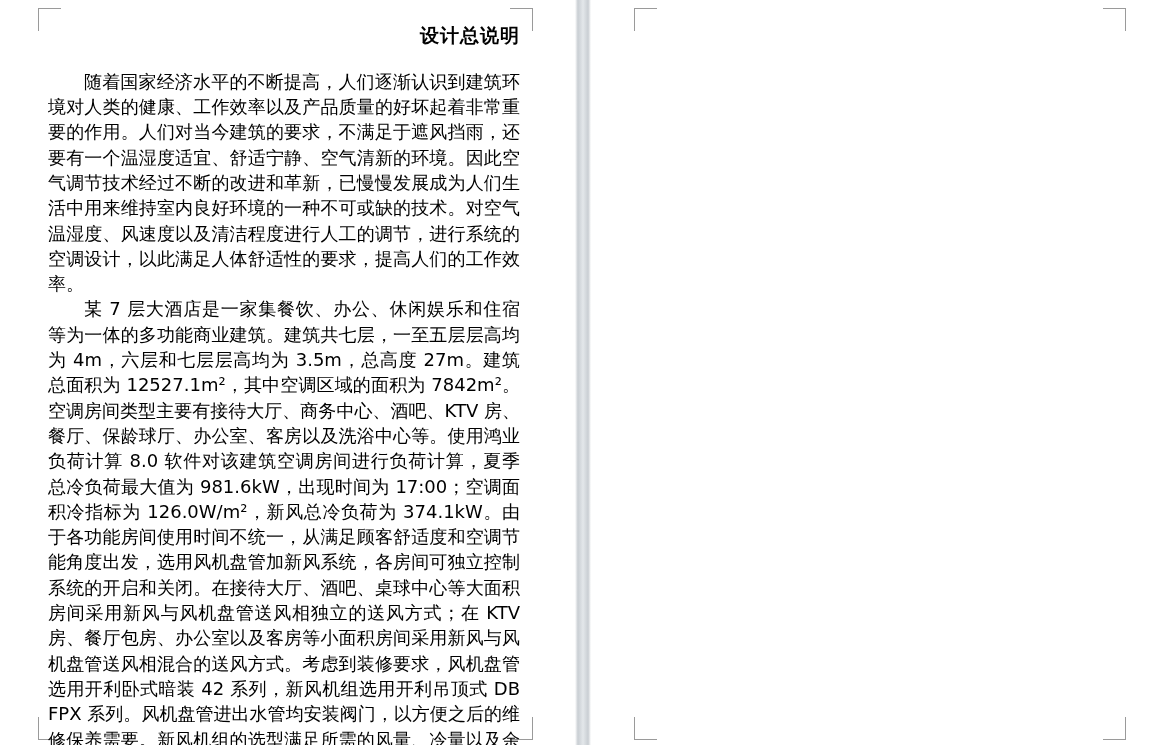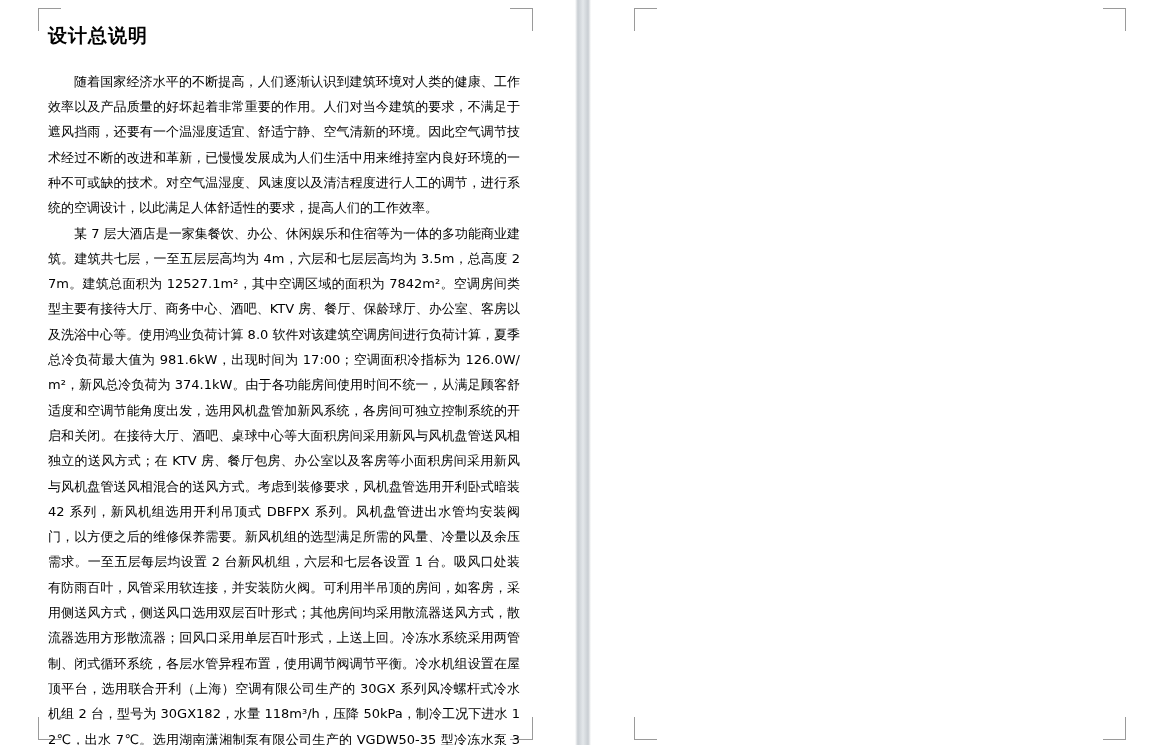--- a/index.html
+++ b/index.html
@@ -61,32 +61,32 @@
   .page-right .br { right: 26px; bottom: 5px; }
 
   
   .body-left {
     position: absolute;
     left: 48px;
     top: 24px;
     width: 472px;
   }
   .title-cn {
-    text-align: left;
+    text-align: right;
     font-family: "DejaVu Sans", "Liberation Sans", sans-serif;
     font-weight: bold;
     font-size: 19px;
     letter-spacing: 1px;
     color: #000;
     margin: 0 0 22px 0;
     line-height: 1.2;
   }
   .para-cn {
     font-family: "DejaVu Sans", "Liberation Sans", sans-serif;
-    font-size: 13px;
+    font-size: 18px;
     line-height: 25.3px;
     color: #000;
     text-align: justify;
     text-justify: inter-character;
     text-indent: 2em;
     margin: 0;
     word-break: break-all;
   }
 </style>
 </head>

